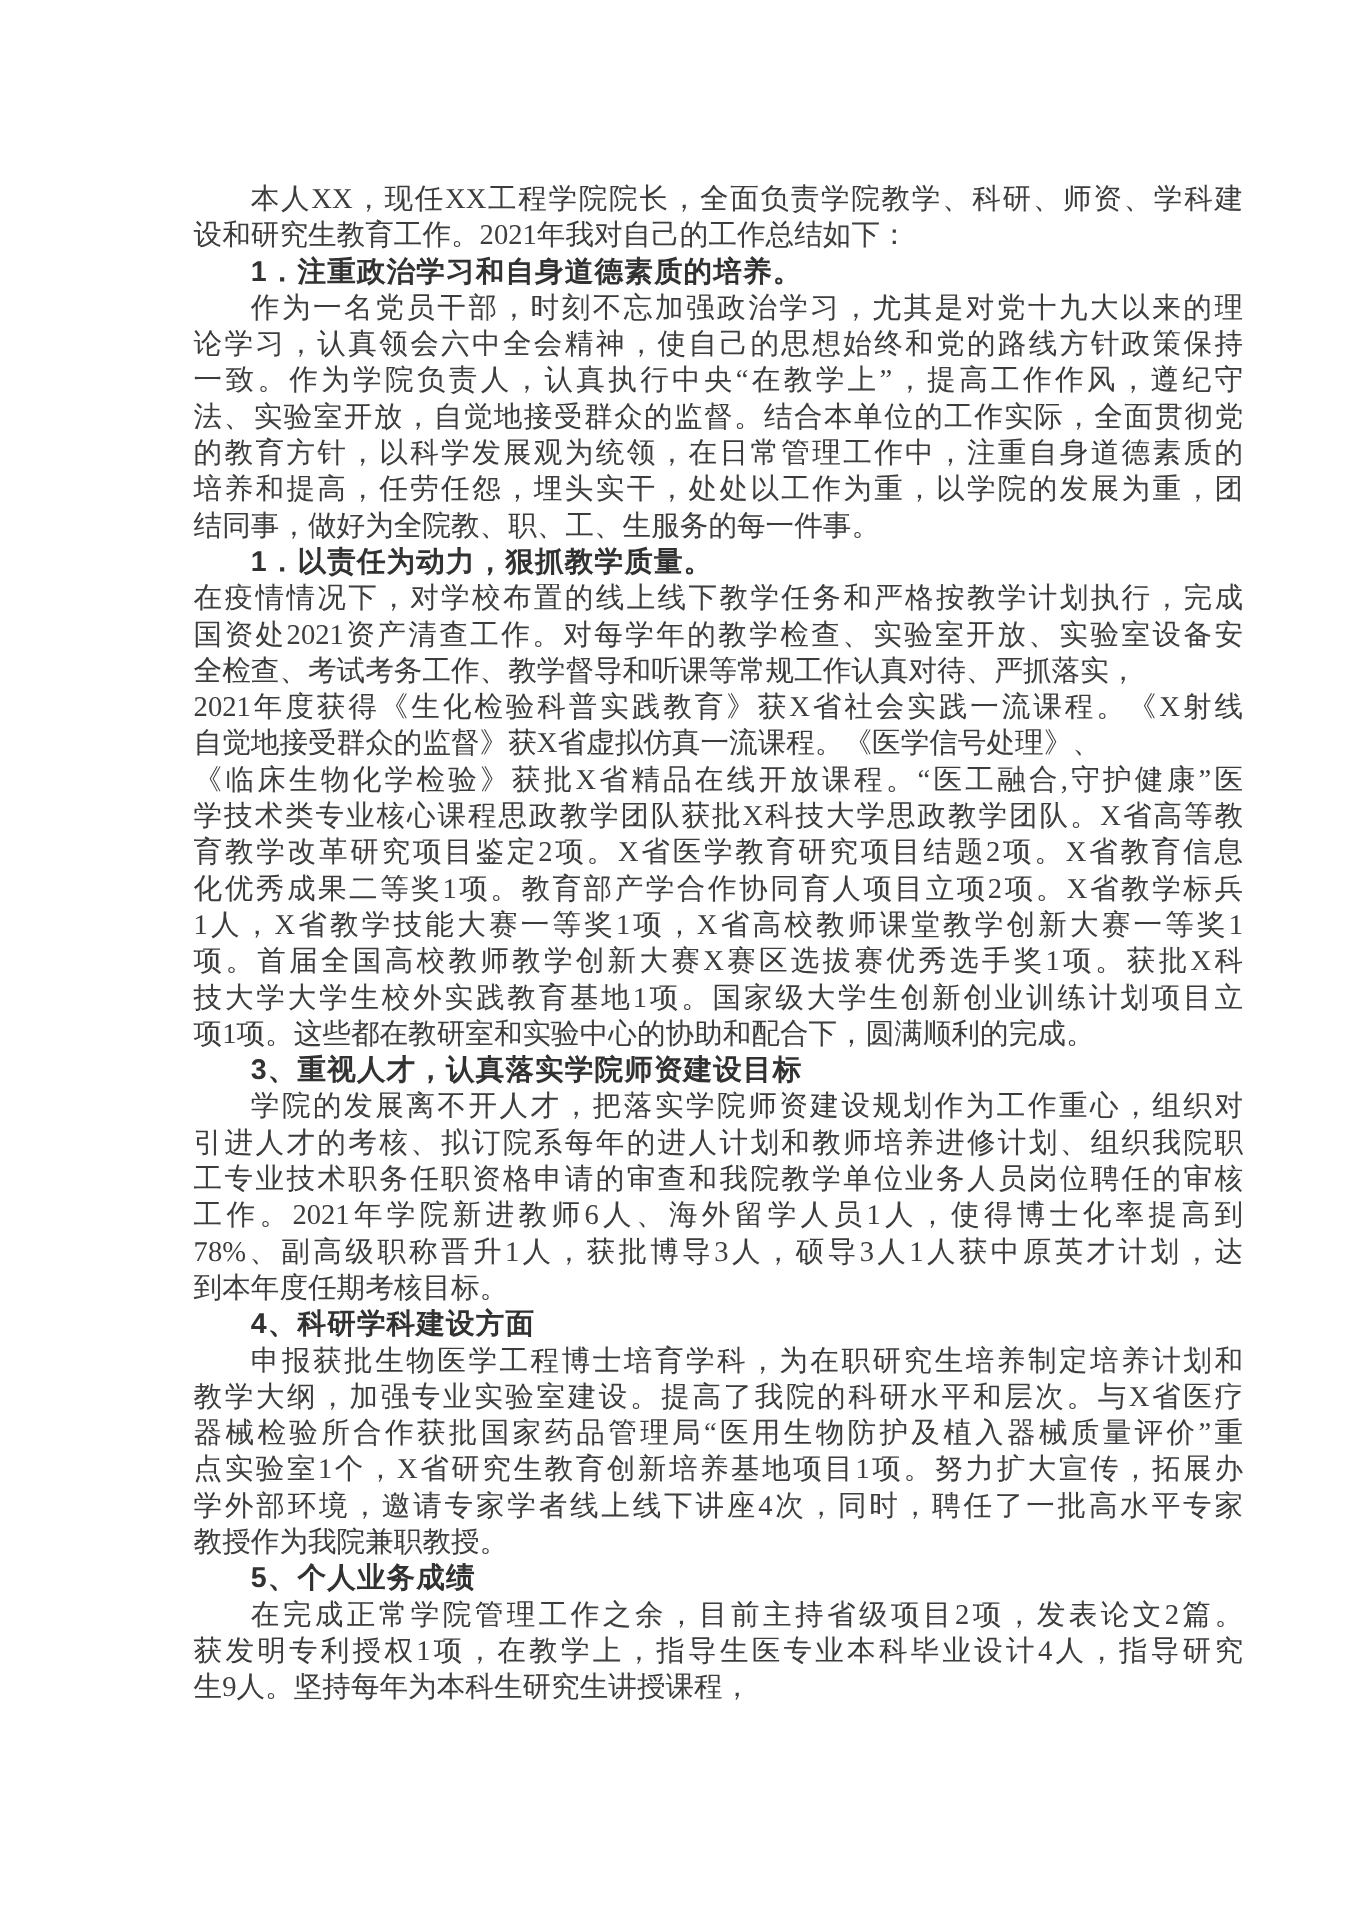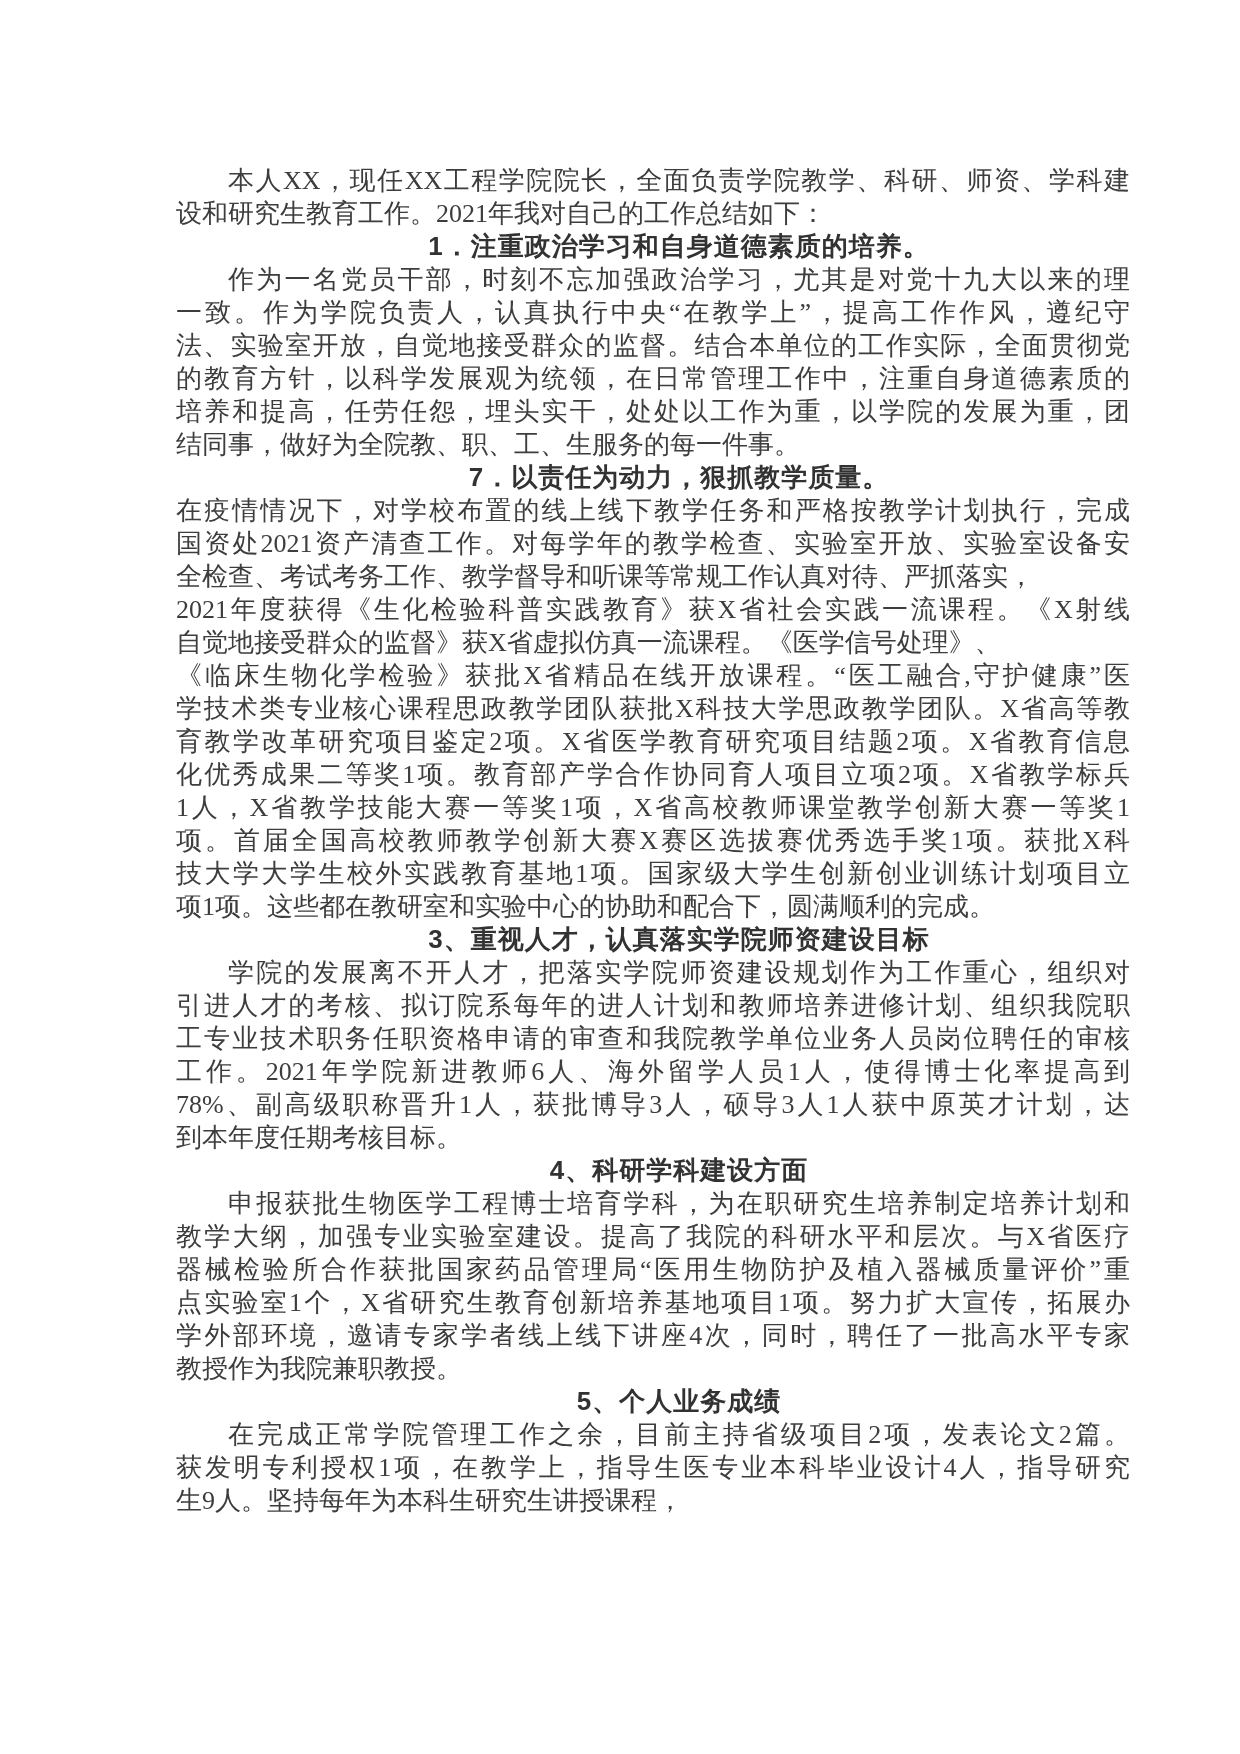--- a/index.html
+++ b/index.html
@@ -28,44 +28,45 @@
     text-align-last: justify;
     min-height: 33px;
   }
   .line.first { text-indent: 2em; }
   .line.ragged { text-align-last: left; }
   .heading {
     font-family: "Liberation Sans", "DejaVu Sans", sans-serif;
     font-weight: bold;
     color: #323232;
     text-indent: 2em;
-    text-align: center;
+    text-align: left;
     min-height: 33px;
     letter-spacing: 1px;
   }
 </style>
 </head>
 <body>
 
 <div class="page">
   <div class="doc" id="doc">
       <div class="para">
         <div class="line first">本人XX，现任XX工程学院院长，全面负责学院教学、科研、师资、学科建</div>
         <div class="line ragged">设和研究生教育工作。2021年我对自己的工作总结如下：</div>
       </div>
       <div class="heading">1．注重政治学习和自身道德素质的培养。</div>
       <div class="para">
         <div class="line first">作为一名党员干部，时刻不忘加强政治学习，尤其是对党十九大以来的理</div>
+        <div class="line">论学习，认真领会六中全会精神，使自己的思想始终和党的路线方针政策保持</div>
         <div class="line">一致。作为学院负责人，认真执行中央“在教学上”，提高工作作风，遵纪守</div>
         <div class="line">法、实验室开放，自觉地接受群众的监督。结合本单位的工作实际，全面贯彻党</div>
         <div class="line">的教育方针，以科学发展观为统领，在日常管理工作中，注重自身道德素质的</div>
         <div class="line">培养和提高，任劳任怨，埋头实干，处处以工作为重，以学院的发展为重，团</div>
         <div class="line ragged">结同事，做好为全院教、职、工、生服务的每一件事。</div>
       </div>
-      <div class="heading">7．以责任为动力，狠抓教学质量。</div>
+      <div class="heading">1．以责任为动力，狠抓教学质量。</div>
       <div class="para">
         <div class="line">在疫情情况下，对学校布置的线上线下教学任务和严格按教学计划执行，完成</div>
         <div class="line">国资处2021资产清查工作。对每学年的教学检查、实验室开放、实验室设备安</div>
         <div class="line ragged">全检查、考试考务工作、教学督导和听课等常规工作认真对待、严抓落实，</div>
         <div class="line">2021年度获得《生化检验科普实践教育》获X省社会实践一流课程。《X射线</div>
         <div class="line ragged">自觉地接受群众的监督》获X省虚拟仿真一流课程。《医学信号处理》、</div>
         <div class="line">《临床生物化学检验》获批X省精品在线开放课程。“医工融合,守护健康”医</div>
         <div class="line">学技术类专业核心课程思政教学团队获批X科技大学思政教学团队。X省高等教</div>
         <div class="line">育教学改革研究项目鉴定2项。X省医学教育研究项目结题2项。X省教育信息</div>
         <div class="line">化优秀成果二等奖1项。教育部产学合作协同育人项目立项2项。X省教学标兵</div>

